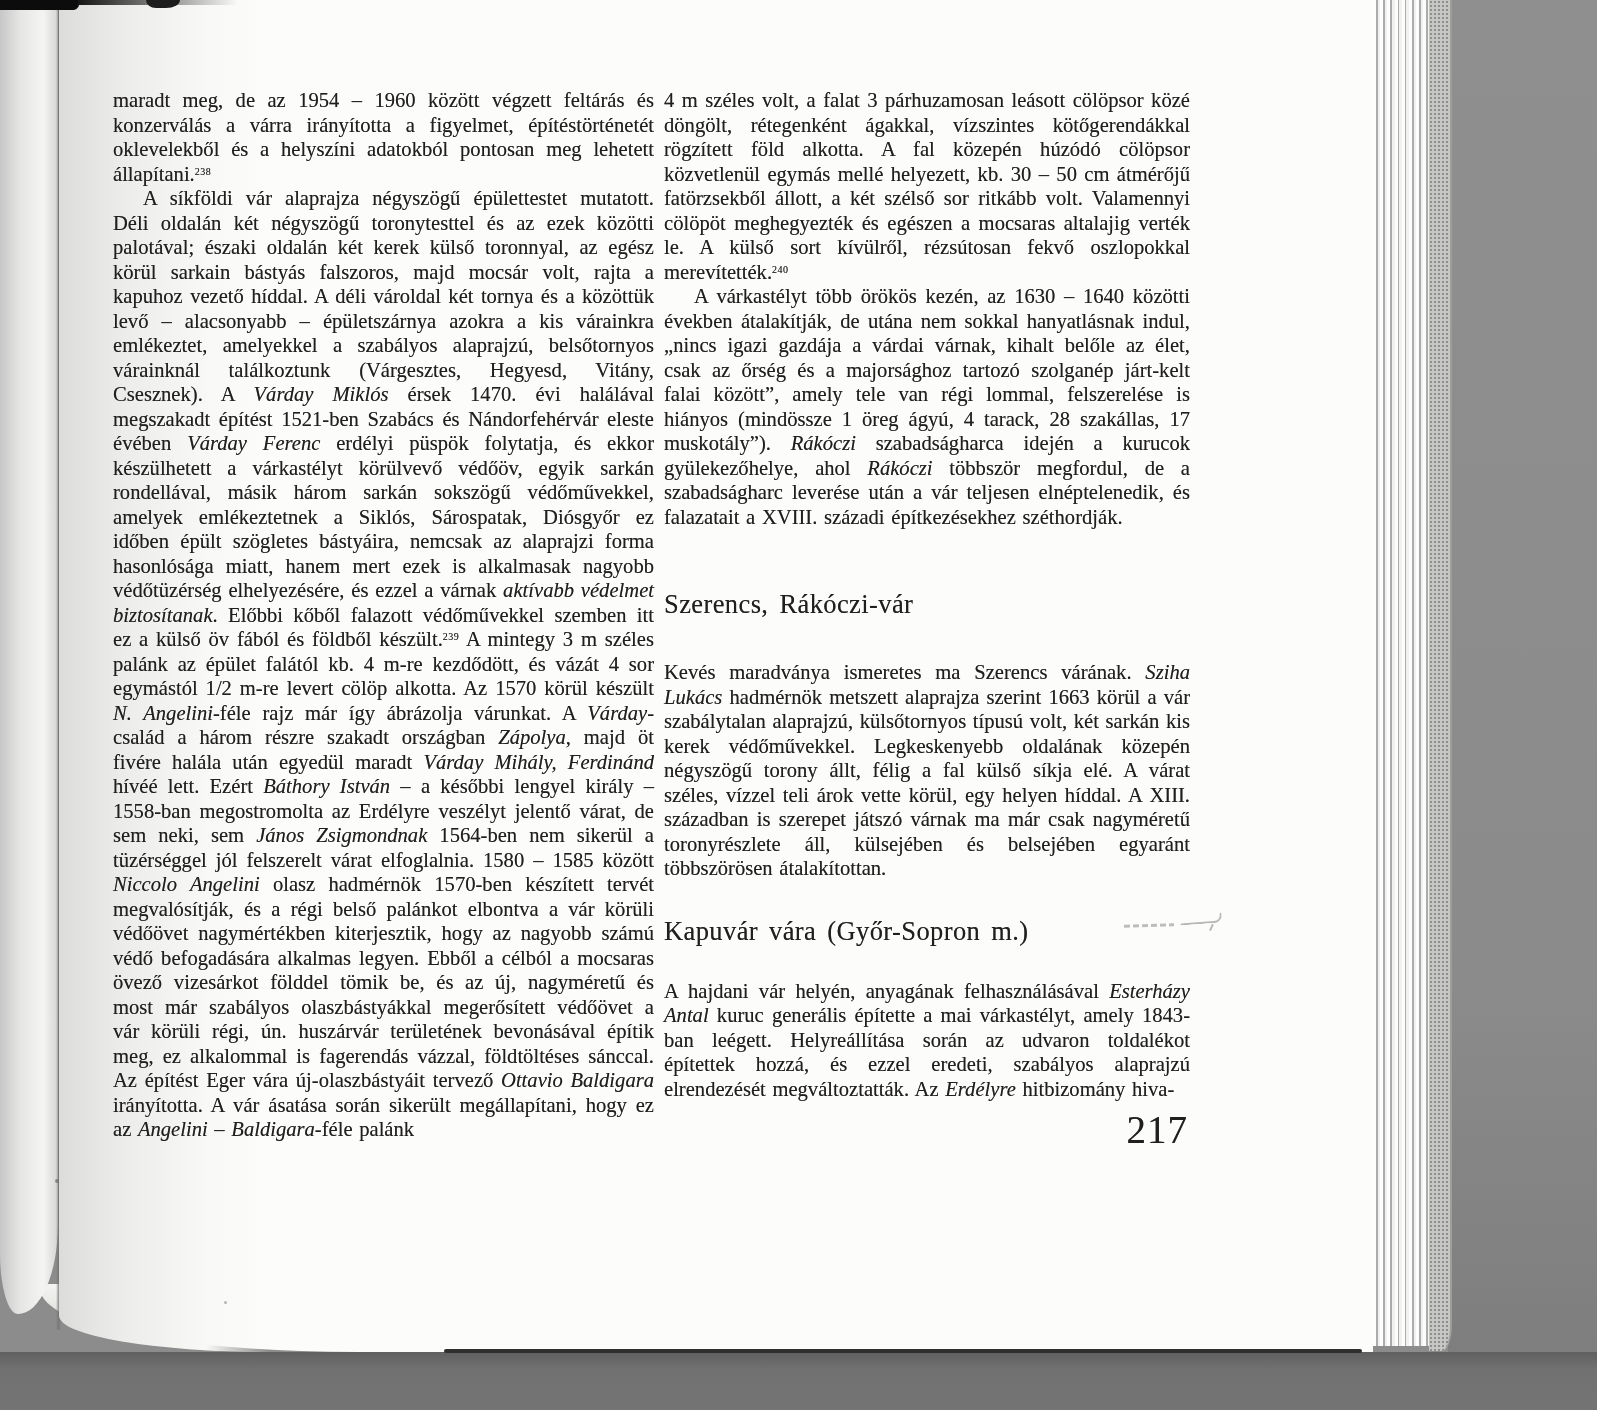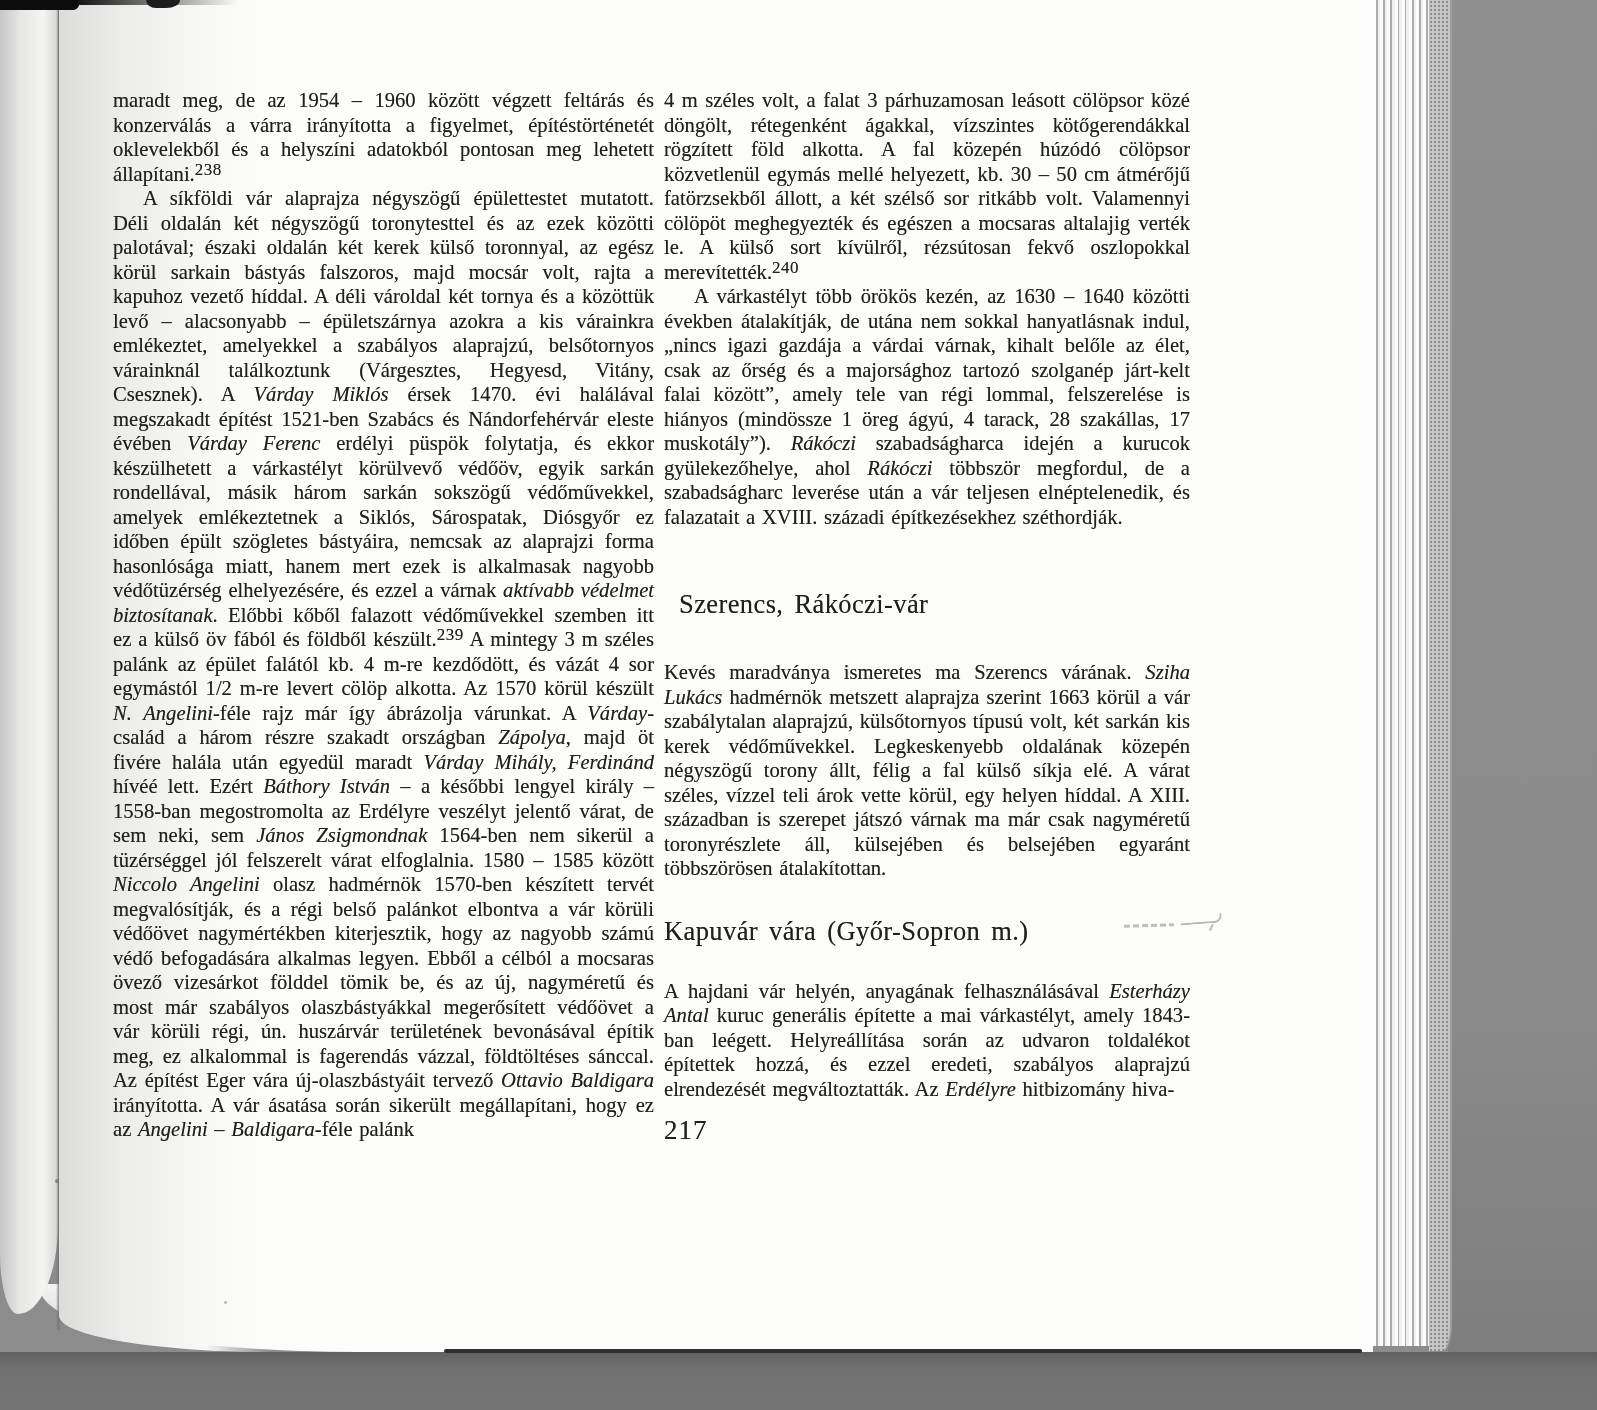--- a/index.html
+++ b/index.html
@@ -55,27 +55,27 @@
     border-bottom-right-radius:8px;transform:rotate(-4deg);}
   .smudge .s3{position:absolute;left:88px;top:20px;width:10px;height:7px;
     border-left:2px solid #858585;transform:rotate(24deg);}
   
   .col{position:absolute;top:88px;color:#201f1d;font-size:20.6px;line-height:24.5px;
     text-align:justify;text-shadow:0 0 .5px rgba(30,30,28,.55);word-spacing:1.5px;}
   .col-left{left:113px;width:541px;}
   .col-right{left:664px;width:526px;}
   .para{margin:0;}
   .para.indent{text-indent:30px;}
-  sup{font-size:17px;line-height:0;vertical-align:6px;letter-spacing:.5px;}
+  sup{font-size:10px;line-height:0;vertical-align:6px;letter-spacing:.5px;}
   i{font-style:italic;}
-  .heading{font-size:26.5px;line-height:35px;margin:58px 0 38px 15px;text-align:left;
+  .heading{font-size:26.5px;line-height:35px;margin:58px 0 38px 0;text-align:left;
     letter-spacing:.4px;word-spacing:4px;}
   .heading ~ .heading{margin:33px 0 30px 0;}
   .hline{display:block;}
-  .page-number{font-size:27px;margin-top:17px;letter-spacing:1px;
+  .page-number{text-align:right;font-size:39px;margin-top:17px;letter-spacing:1px;
     padding-right:2px;}
 </style>
 </head>
 <body>
 
 <div class="bg-right"></div>
 <div class="bg-bottom"></div>
 <div class="sheet-edge"></div>
 <div class="gutter-strip"></div>
 <div class="gutter-seam"></div>

